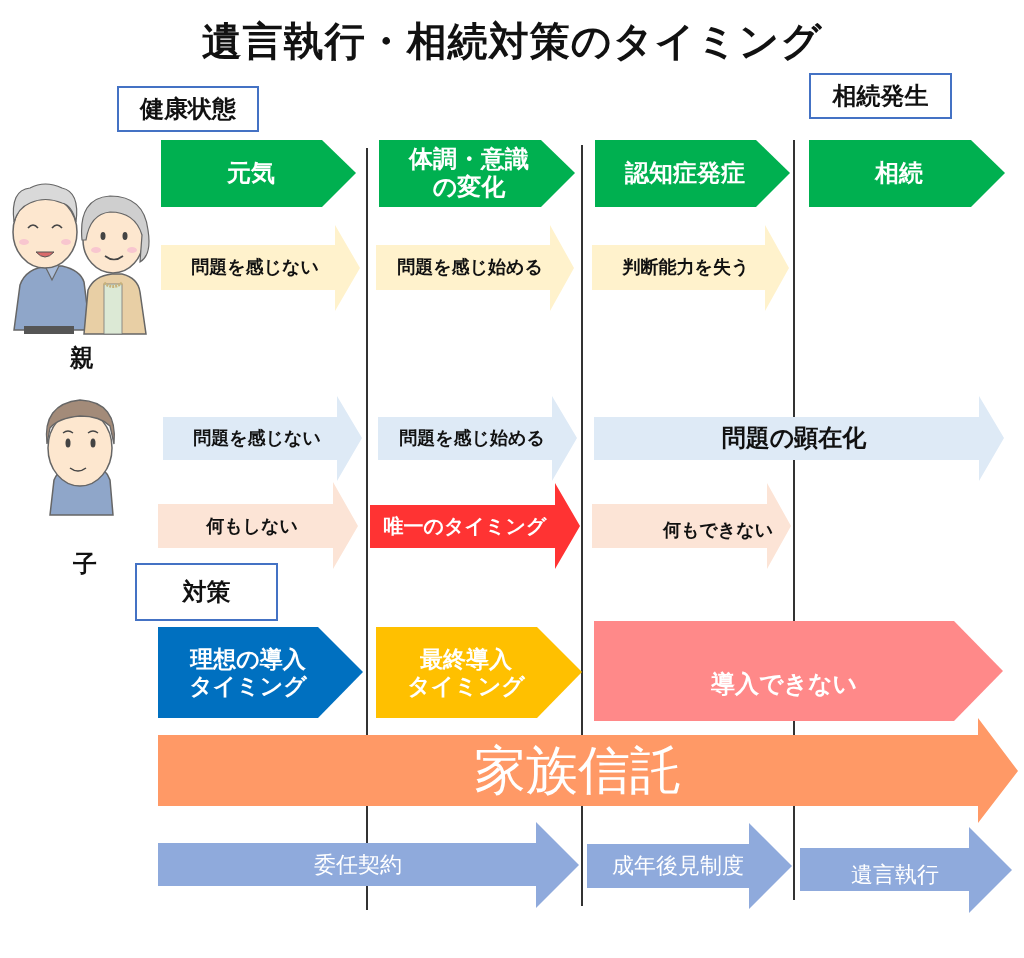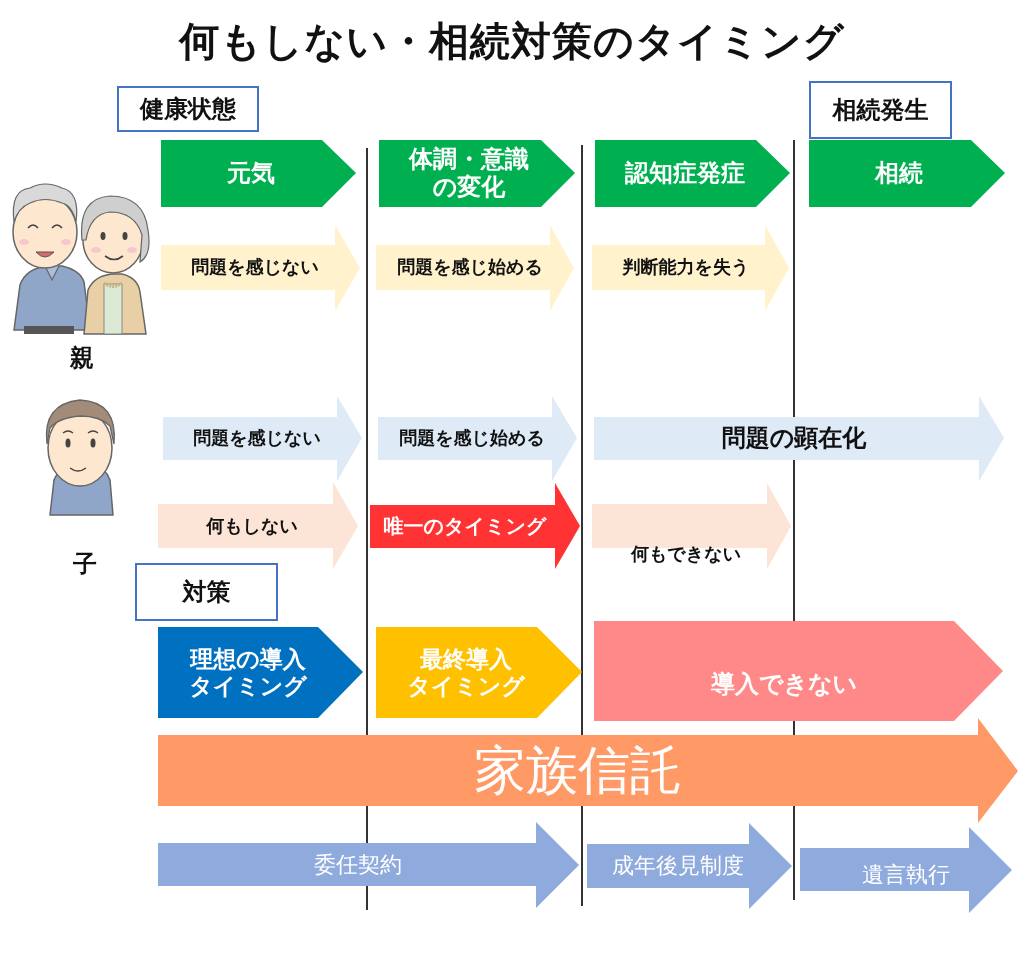--- a/index.html
+++ b/index.html
@@ -11,24 +11,24 @@
               display:flex; align-items:center; justify-content:center; box-sizing:border-box; }
   .vline { width:2px; background:#333; }
   svg.shape { position:absolute; left:0; top:0; overflow:visible; }
   .txt { position:absolute; display:flex; align-items:center; justify-content:center; text-align:center;
          font-weight:bold; line-height:1.15; }
   .person-label { font-size:24px; font-weight:bold; color:#111; }
 </style>
 </head>
 <body>
 
-<div id="title" class="abs">何もしない・相続対策のタイミング</div>
+<div id="title" class="abs">遺言執行・相続対策のタイミング</div>
 
 <div class="abs labelbox" style="left:117px;top:73px;width:142px;height:46px;margin-top:13px;">健康状態</div>
-<div class="abs labelbox" style="left:809px;top:73px;width:143px;height:58px;margin-top:8px;">相続発生</div>
+<div class="abs labelbox" style="left:809px;top:73px;width:143px;height:46px;">相続発生</div>
 <div class="abs labelbox" style="left:135px;top:563px;width:143px;height:58px;">対策</div>
 
 <div class="abs vline" style="left:366px;top:148px;height:762px;"></div>
 <div class="abs vline" style="left:581px;top:145px;height:761px;"></div>
 <div class="abs vline" style="left:793px;top:140px;height:760px;"></div>
 
 <svg class="shape" width="1024" height="958">
 
   <polygon points="161,140 322,140 356,173 322,207 161,207" fill="#00B050"></polygon>
   <polygon points="379,140 541,140 575,173 541,207 379,207" fill="#00B050"></polygon>
@@ -109,25 +109,25 @@
 <div class="txt" style="left:161px;top:245px;width:188px;height:45px;font-size:18px;color:#111;">問題を感じない</div>
 <div class="txt" style="left:376px;top:245px;width:188px;height:45px;font-size:18px;color:#111;">問題を感じ始める</div>
 <div class="txt" style="left:592px;top:245px;width:188px;height:45px;font-size:18px;color:#111;">判断能力を失う</div>
 
 <div class="txt" style="left:163px;top:417px;width:188px;height:43px;font-size:18px;color:#111;">問題を感じない</div>
 <div class="txt" style="left:378px;top:417px;width:188px;height:43px;font-size:18px;color:#111;">問題を感じ始める</div>
 <div class="txt" style="left:594px;top:417px;width:400px;height:43px;font-size:24px;color:#111;">問題の顕在化</div>
 
 <div class="txt" style="left:158px;top:504px;width:188px;height:44px;font-size:18px;color:#111;">何もしない</div>
 <div class="txt" style="left:370px;top:505px;width:190px;height:43px;font-size:20px;color:#fff;">唯一のタイミング</div>
-<div class="txt" style="left:592px;top:532px;width:188px;height:44px;font-size:18px;color:#111;">何もできない</div>
+<div class="txt" style="left:592px;top:508px;width:188px;height:44px;font-size:18px;color:#111;padding-left:32px;">何もできない</div>
 
 <div class="txt" style="left:158px;top:627px;width:180px;height:91px;font-size:23px;color:#fff;white-space:pre-line;">理想の導入
 タイミング</div>
 <div class="txt" style="left:376px;top:627px;width:180px;height:91px;font-size:23px;color:#fff;white-space:pre-line;">最終導入
 タイミング</div>
 <div class="txt" style="left:594px;top:621px;width:380px;height:128px;font-size:24px;color:#fff;">導入できない</div>
 
 <div class="txt" style="left:158px;top:735px;width:840px;height:71px;font-size:52px;font-weight:normal;color:#fff;">家族信託</div>
 
 <div class="txt" style="left:158px;top:843px;width:400px;height:43px;font-size:22px;font-weight:normal;color:#fff;">委任契約</div>
 <div class="txt" style="left:587px;top:844px;width:182px;height:44px;font-size:22px;font-weight:normal;color:#fff;">成年後見制度</div>
-<div class="txt" style="left:800px;top:848px;width:190px;height:54px;font-size:22px;font-weight:normal;color:#fff;padding-left:11px;">遺言執行</div>
+<div class="txt" style="left:800px;top:848px;width:190px;height:54px;font-size:22px;font-weight:normal;color:#fff;">遺言執行</div>
 
 </body></html>

